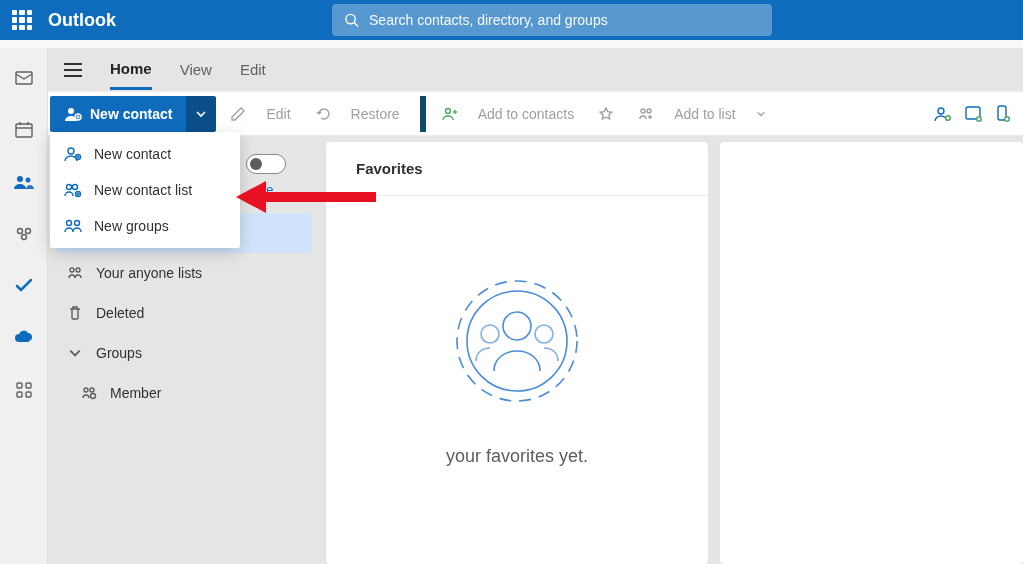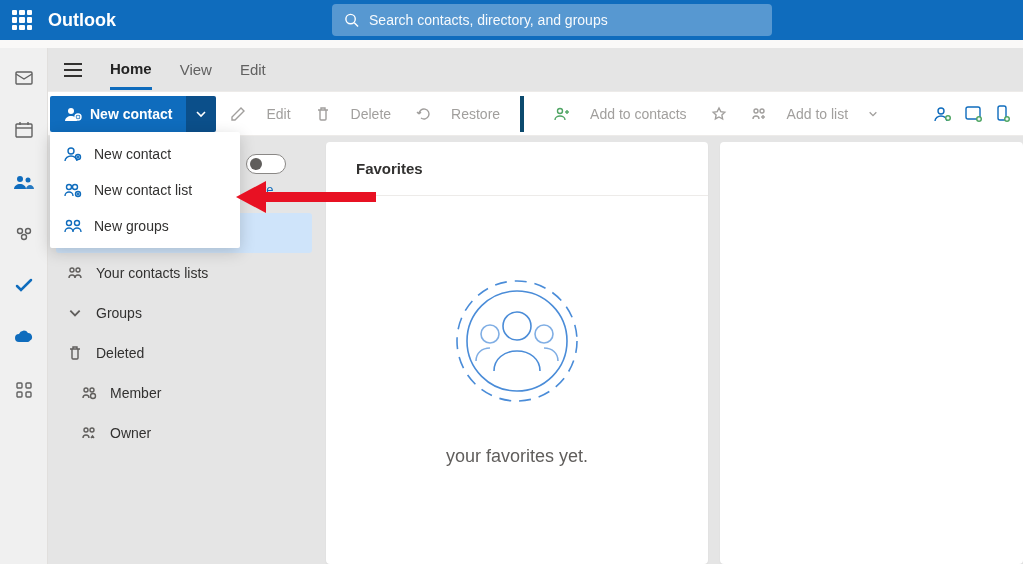--- a/index.html
+++ b/index.html
@@ -30,21 +30,21 @@
     .tab { font-size: 15px; color: #616161; cursor: pointer; padding: 10px 0; }
     .tab.active { color: #242424; font-weight: 600; border-bottom: 3px solid #0F6CBD; }
     
     
     .toolbar { height: 44px; display: flex; align-items: center; padding-left: 0; border-bottom: 1px solid #edebe9; background: #fff; }
     .toolbar-inner { display: flex; align-items: center; gap: 4px; padding-left: 0; }
     .split-btn { display: flex; height: 36px; margin-left: 2px; }
     .split-main { background: #0F6CBD; color: #fff; display: flex; align-items: center; gap: 8px; padding: 0 14px; cursor: pointer; font-weight: 600; border-radius: 2px 0 0 2px; }
     .split-caret { background: #0b4f8a; color: #fff; width: 30px; display: flex; align-items: center; justify-content: center; cursor: pointer; border-radius: 0 2px 2px 0; }
     .tbtn { display: flex; align-items: center; gap: 20px; padding: 0 10px; height: 36px; color: #a19f9d; cursor: default; }
-    .tbtn.sep { border-left: 4px solid #0c4a6e; padding-left: 30px; margin-left: 6px; justify-content: flex-end; }
+    .tbtn.sep { border-left: 6px solid #0c4a6e; padding-left: 16px; margin-left: 6px; justify-content: flex-end; }
     .tbtn .ic { color: #a19f9d; }
     .tbtn.sep .ic.accent { color: #4fa564; }
     .tbar-right { margin-left: auto; display: flex; align-items: center; gap: 10px; padding-right: 10px; }
     .tbar-right .ic { color: #0F6CBD; }
     
     
     .content { position: absolute; left: 0; right: 0; top: 88px; bottom: 0; display: flex; }
     .sidepanel { width: 272px; padding: 14px 8px 0 8px; }
     .toggle { position: relative; width: 40px; height: 20px; border: 1px solid #8a8886; border-radius: 10px; background: #fff; margin-left: 190px; margin-top: 4px; }
     .toggle .knob { position: absolute; left: 3px; top: 3px; width: 12px; height: 12px; background: #605e5c; border-radius: 50%; }
@@ -182,26 +182,20 @@
         </div>
       </div>
       <div class="tbtn">
         <svg class="ic" width="16" height="16" viewBox="0 0 16 16" fill="none" stroke="currentColor" stroke-width="1.4">
             <path d="M11 2l3 3-9 9H2v-3z"></path>
           </svg>
         <span>Edit</span>
       </div>
       <div class="tbtn">
         <svg class="ic" width="16" height="16" viewBox="0 0 16 16" fill="none" stroke="currentColor" stroke-width="1.4">
-            <path d="M3 4h10M5 4v9a1 1 0 001 1h4a1 1 0 001-1V4M6 4V2h4v2"></path>
-          </svg>
-        <span>Delete</span>
-      </div>
-      <div class="tbtn">
-        <svg class="ic" width="16" height="16" viewBox="0 0 16 16" fill="none" stroke="currentColor" stroke-width="1.4">
             <path d="M4 8a5 5 0 1 1 2 4M4 8l-2-2m2 2l2-2"></path>
           </svg>
         <span>Restore</span>
       </div>
       <div class="tbtn sep">
         <svg class="ic accent" width="16" height="16" viewBox="0 0 16 16" fill="none" stroke="currentColor" stroke-width="1.4">
             <circle cx="6" cy="5" r="2.5"></circle>
             <path d="M1 14c0-2.5 2.5-4 5-4s5 1.5 5 4"></path>
             <line x1="13" y1="4" x2="13" y2="8"></line>
             <line x1="11" y1="6" x2="15" y2="6"></line>
@@ -262,51 +256,42 @@
               <path d="M8 1l2 4.2 4.6 0.7-3.3 3.2 0.8 4.6L8 11.5l-4.1 2.2 0.8-4.6L1.4 5.9 6 5.2z"></path>
             </svg>
           <span>Favorites</span>
         </div>
         <div class="nav-item">
           <svg class="ic" width="16" height="16" viewBox="0 0 16 16" fill="none" stroke="currentColor" stroke-width="1.4">
               <circle cx="5" cy="5" r="2"></circle>
               <circle cx="11" cy="5" r="2"></circle>
               <path d="M2 13c0-2 1.5-3 3-3s3 1 3 3M8 13c0-2 1.5-3 3-3s3 1 3 3"></path>
             </svg>
-          <span>Your contacts lists</span>
+          <span>Your anyone lists</span>
+        </div>
+        <div class="nav-item">
+          <svg class="ic" width="16" height="16" viewBox="0 0 16 16" fill="none" stroke="currentColor" stroke-width="1.4">
+              <path d="M3 4h10M5 4v9a1 1 0 001 1h4a1 1 0 001-1V4M6 4V2h4v2"></path>
+            </svg>
+          <span>Deleted</span>
         </div>
         <div class="nav-item">
           <svg class="ic" width="14" height="14" viewBox="0 0 12 12" fill="none" stroke="currentColor" stroke-width="1.6">
               <path d="M2 4l4 4 4-4"></path>
             </svg>
           <span>Groups</span>
-        </div>
-        <div class="nav-item">
-          <svg class="ic" width="16" height="16" viewBox="0 0 16 16" fill="none" stroke="currentColor" stroke-width="1.4">
-              <path d="M3 4h10M5 4v9a1 1 0 001 1h4a1 1 0 001-1V4M6 4V2h4v2"></path>
-            </svg>
-          <span>Deleted</span>
         </div>
         <div class="nav-item nav-sub">
           <svg class="ic" width="16" height="16" viewBox="0 0 16 16" fill="none" stroke="currentColor" stroke-width="1.4">
               <circle cx="5" cy="5" r="2"></circle>
               <circle cx="11" cy="5" r="2"></circle>
               <path d="M2 13c0-2 1.5-3 3-3s3 1 3 3"></path>
               <circle cx="12" cy="11" r="2.5"></circle>
             </svg>
           <span>Member</span>
-        </div>
-        <div class="nav-item nav-sub">
-          <svg class="ic" width="16" height="16" viewBox="0 0 16 16" fill="none" stroke="currentColor" stroke-width="1.4">
-              <circle cx="5" cy="5" r="2"></circle>
-              <circle cx="11" cy="5" r="2"></circle>
-              <path d="M2 13c0-2 1.5-3 3-3s3 1 3 3"></path>
-              <path d="M10 13l1.5-2 1.5 2" fill="currentColor"></path>
-            </svg>
-          <span>Owner</span>
         </div>
       </div>
     </div>
 
     <div class="listpanel">
       <div class="list-head">Favorites</div>
       <div class="empty-state">
         <svg class="empty-illus" viewBox="0 0 150 150" fill="none" stroke="#4a8cd8" stroke-width="1.6">
           <circle cx="75" cy="75" r="60" stroke-dasharray="12 8"></circle>
           <circle cx="75" cy="75" r="50"></circle>

